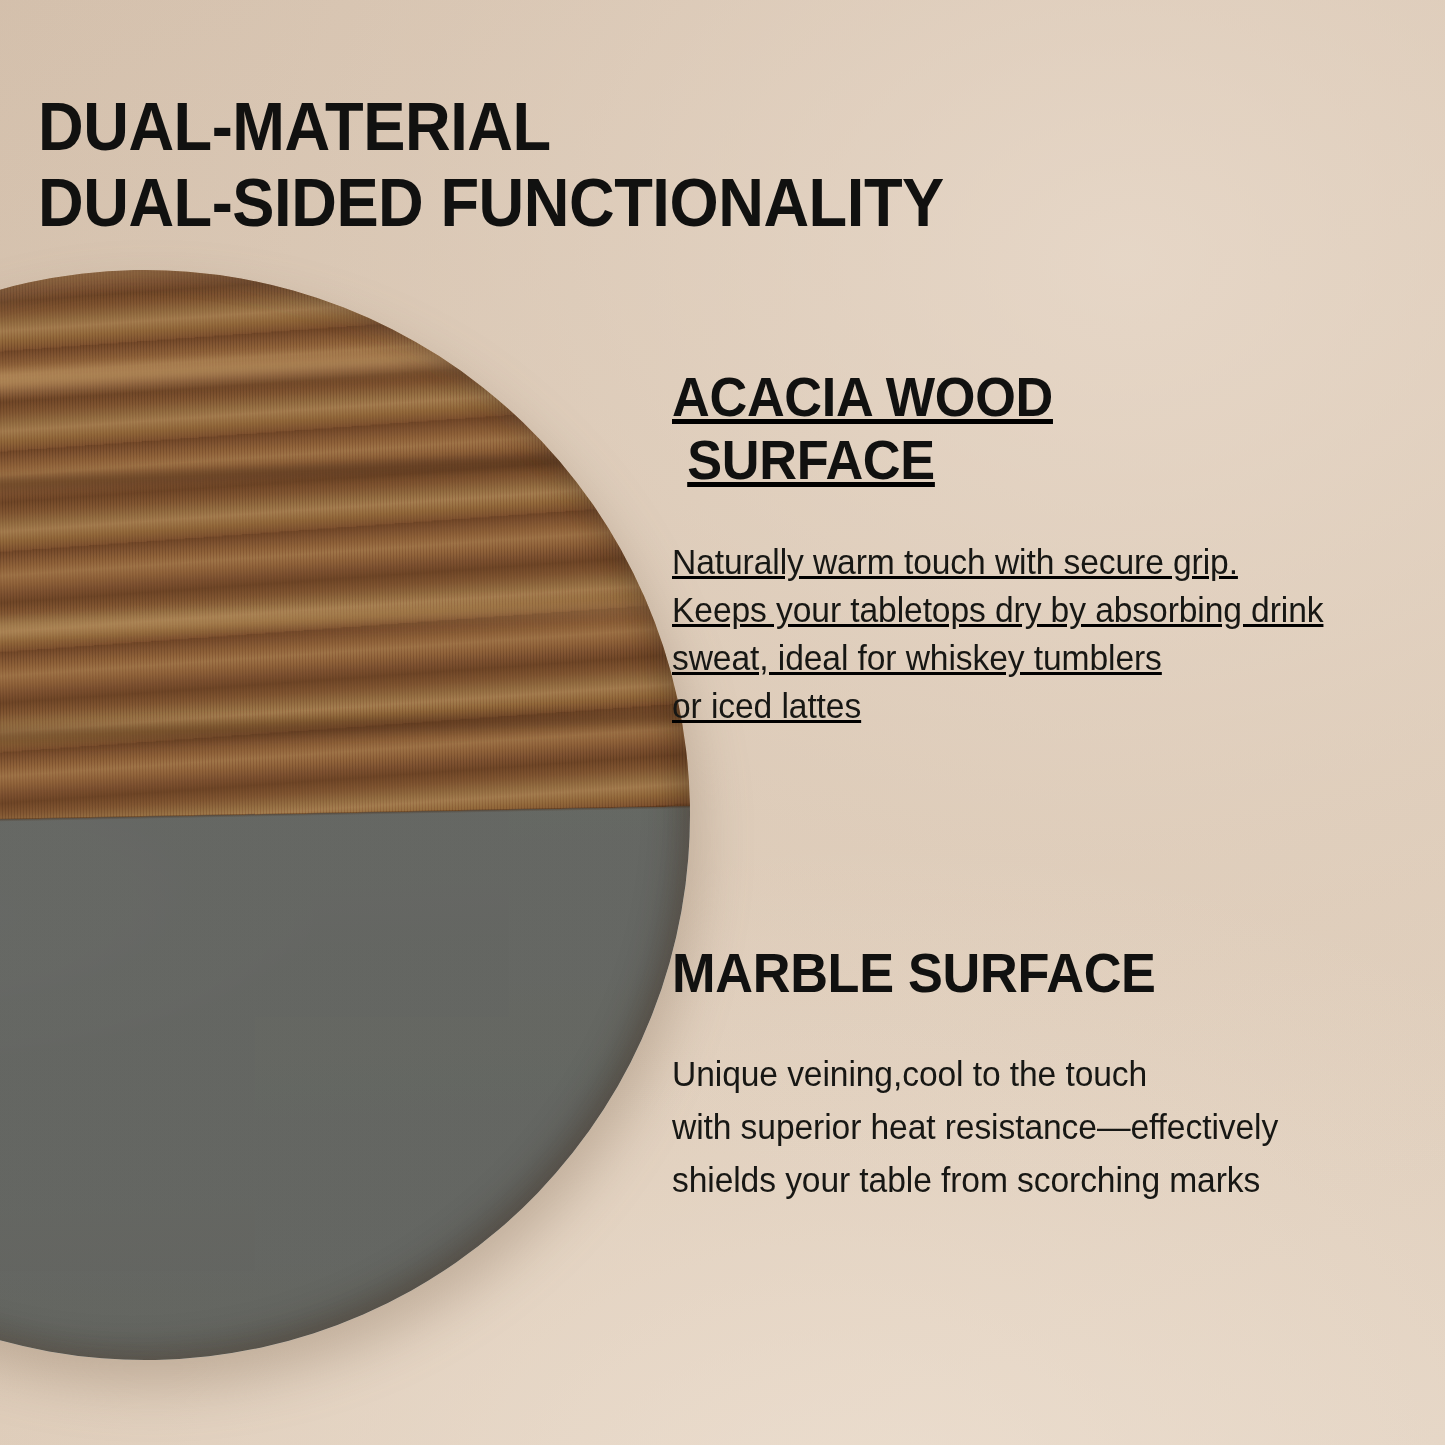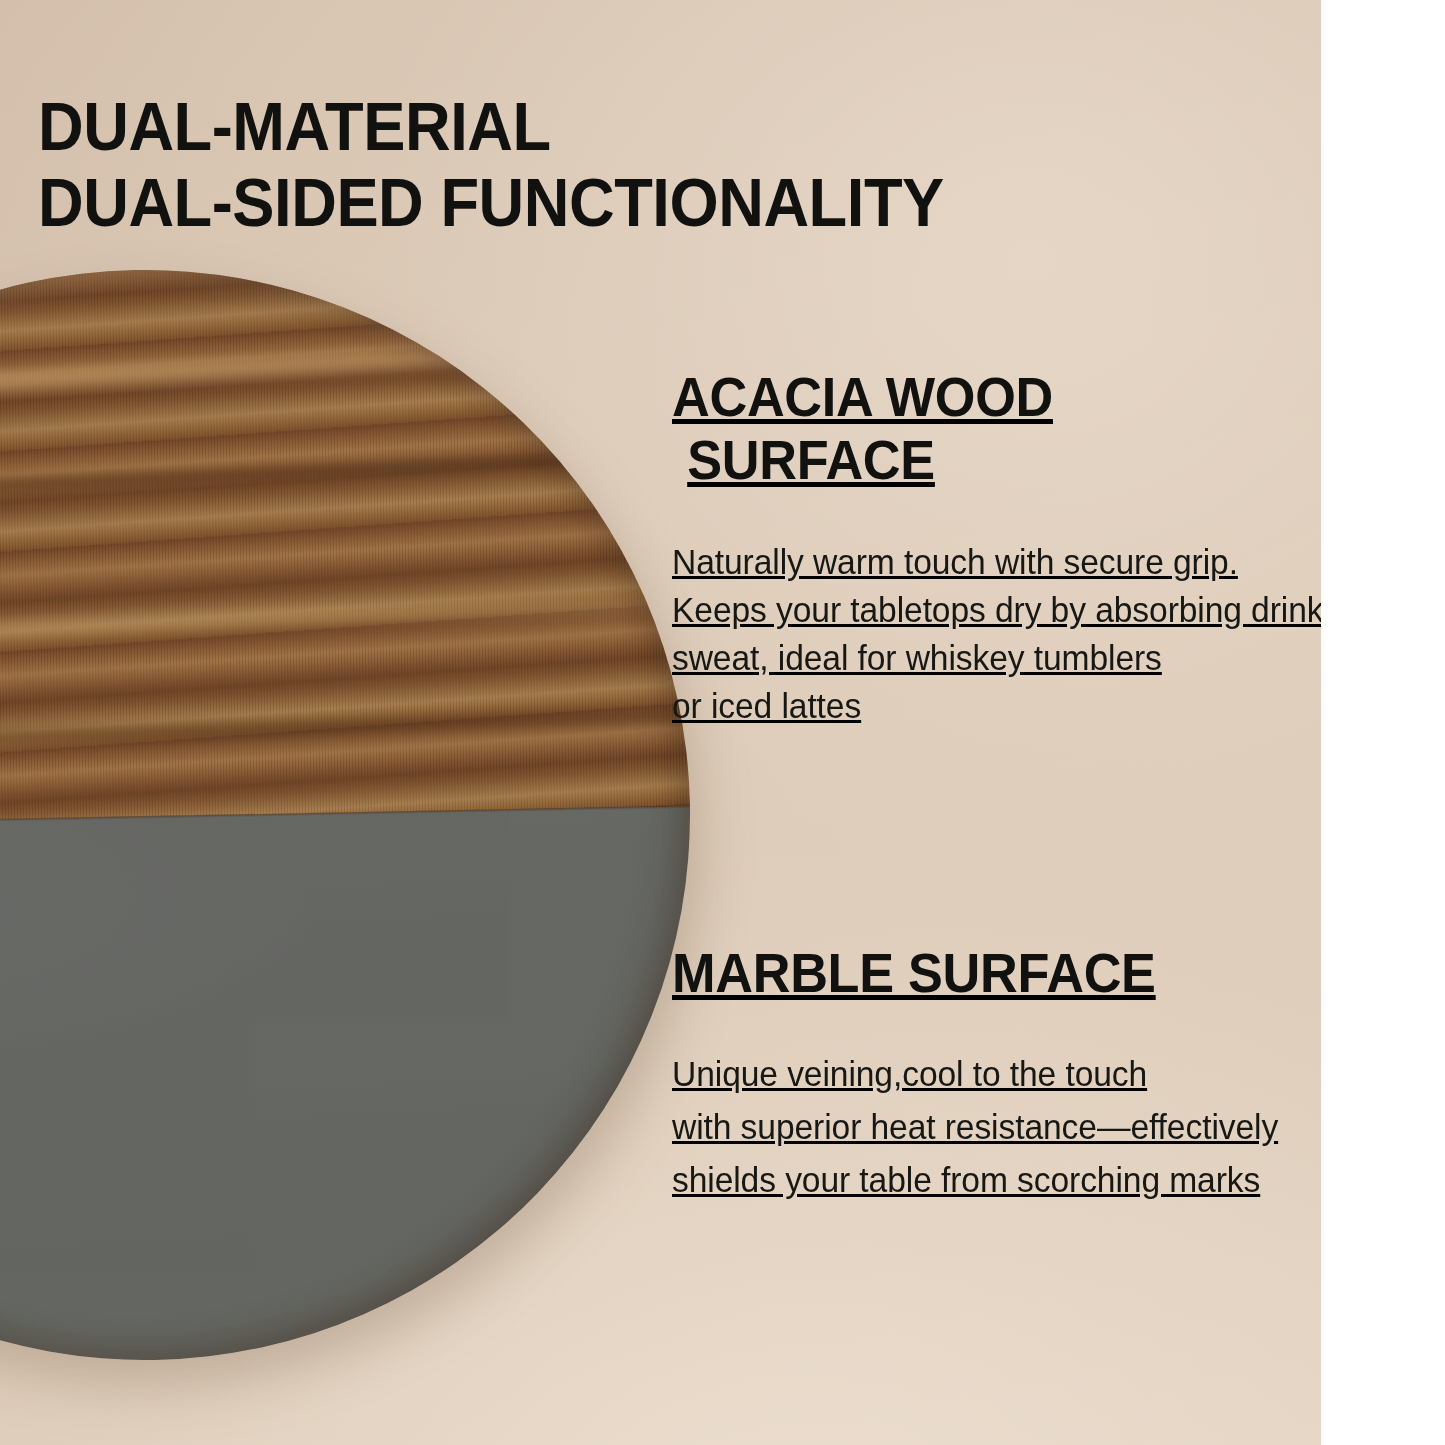--- a/index.html
+++ b/index.html
@@ -3,21 +3,21 @@
 <meta charset="utf-8">
 <style>
   html,body{margin:0;padding:0;}
   body{
     width:1445px;height:1445px;
     font-family:"Liberation Sans",sans-serif;
     overflow:hidden;
   }
   #page{
     position:relative;
-    width:1321px;height:1445px;
+    width:1445px;height:1445px;
     background:#d6c2ae;
     overflow:hidden;
   }
   
   #bg-gradient{
     position:absolute;inset:0;
     background:
       radial-gradient(120% 95% at 78% 18%, rgba(236,222,208,0.70) 0%, rgba(236,222,208,0.22) 42%, rgba(236,222,208,0) 70%),
       radial-gradient(110% 80% at 60% 108%, rgba(243,231,218,0.60) 0%, rgba(243,231,218,0) 62%),
       linear-gradient(160deg,#d3bfab 0%, #d8c5b1 38%, #ddcbb8 72%, #e2d2c1 100%);
@@ -140,21 +140,21 @@
     font-weight:700;
     font-size:68px;
     line-height:76px;
     letter-spacing:-0.5px;
     transform:scaleX(0.93);
     transform-origin:left top;
     white-space:pre;
   }
   .copy-block{position:absolute;left:672px;}
   #block-wood{top:366px;text-decoration:underline;}
-  #block-marble{top:942px;text-decoration:underline;}
+  #block-marble{top:942px;}
   .sec-title{
     color:#111110;
     font-weight:700;
     font-size:55px;
     line-height:63px;
     letter-spacing:-0.3px;
     transform:scaleX(0.95);
     transform-origin:left top;
     white-space:pre;
     margin:0;

